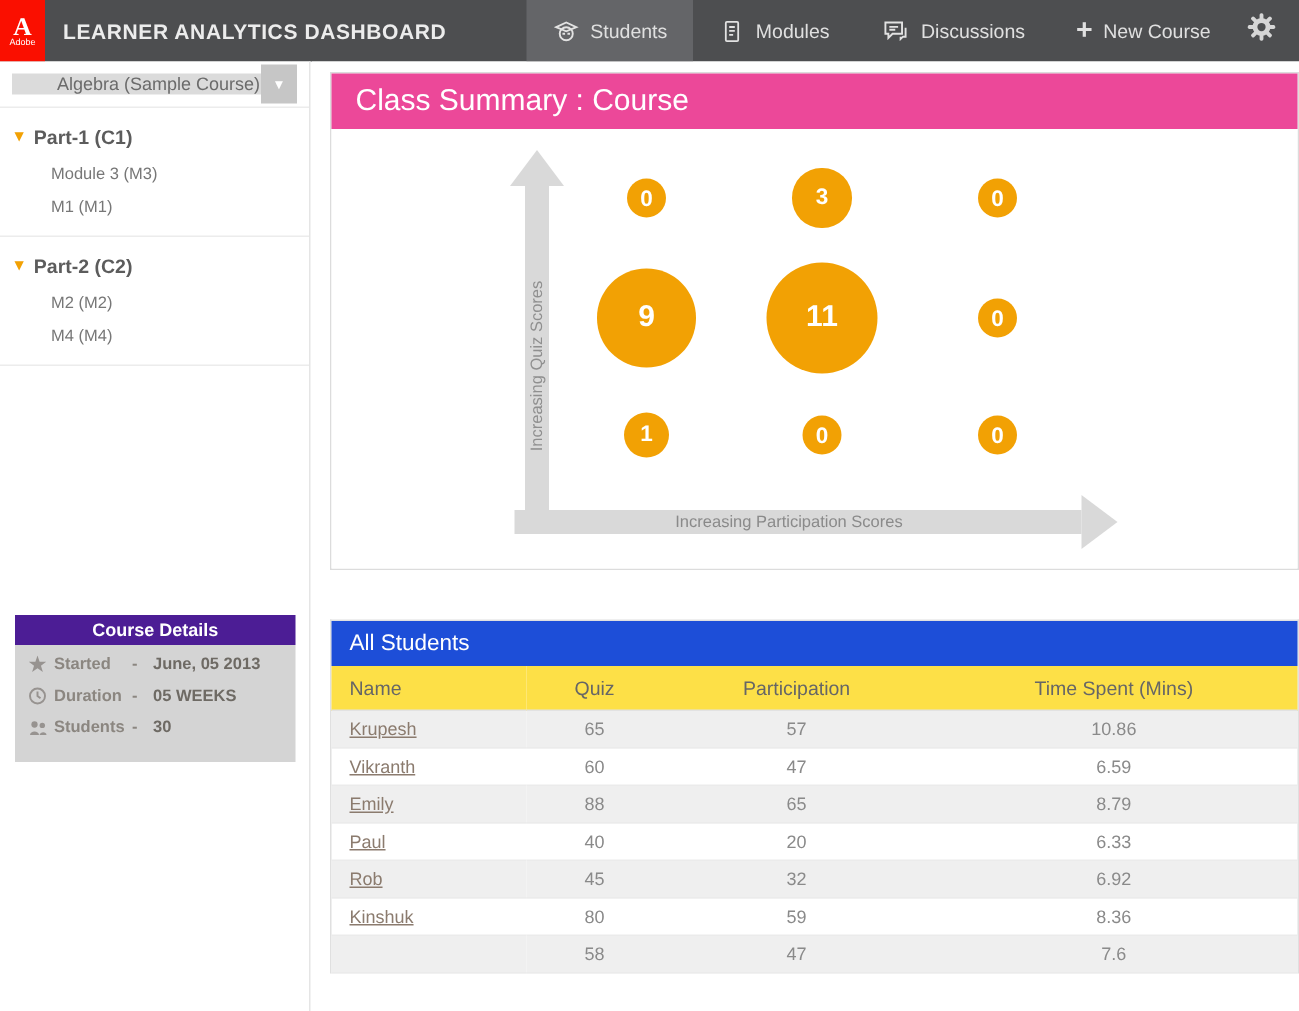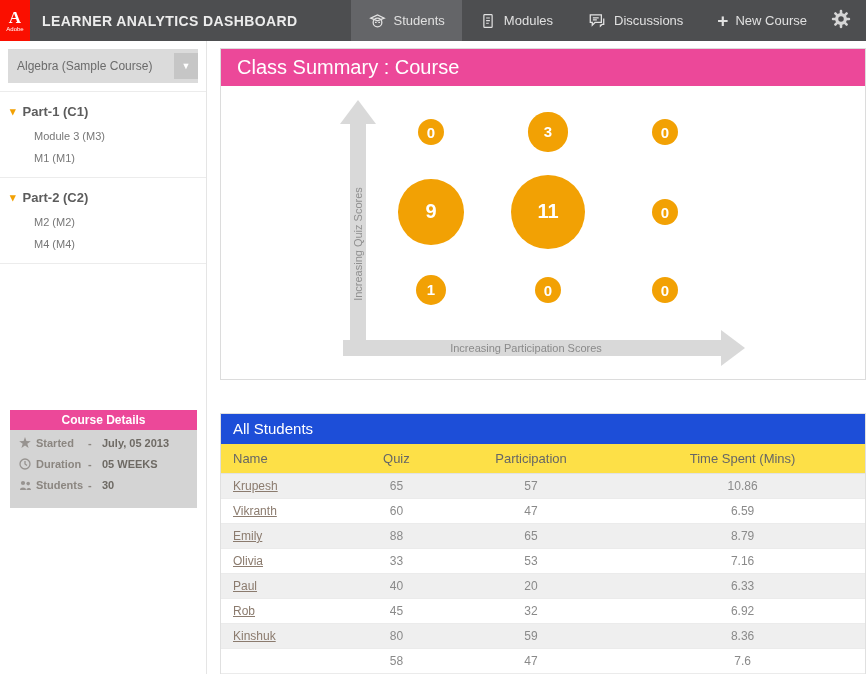--- a/index.html
+++ b/index.html
@@ -19,35 +19,35 @@
   .nav-item { display:flex; align-items:center; gap:7px; height:100%; padding:0 17px;
     color:#e0e0e0; font-size:13px; cursor:pointer; }
   .nav-item.active { background:#646568; }
   .nav-item svg { display:block; }
   .plus-glyph { font-size:19px; font-weight:bold; color:#e0e0e0; line-height:18px; }
   .gear-wrap { margin:0 14px 0 6px; cursor:pointer; display:flex; align-items:center; }
 
   
   .sidebar { position:absolute; top:41px; left:0; width:207px; bottom:0; background:#fff;
     border-right:1px solid #e5e5e5; }
-  .course-select { margin:8px; height:34px; background:#DBDBDB; display:flex; align-items:center;
-    cursor:pointer; }
+  .course-select { margin:8px; height:14px; background:#DBDBDB; display:flex; align-items:center;
+    cursor:pointer;padding-left:21px; }
   .course-select .value { flex:1; font-size:12px; color:#6b6b6b; padding-left:9px;
     white-space:nowrap; overflow:hidden; }
   .course-select .arrow-box { width:24px; height:26px; background:#C6C6C6; color:#fff;
     font-size:9px; display:flex; align-items:center; justify-content:center; }
   .tree { border-top:1px solid #ececec; }
   .tree-group { border-bottom:1px solid #ececec; padding:6px 0 8px 0; }
   .tree-parent { display:flex; align-items:center; gap:7px; padding:6px 10px; font-size:13px;
     font-weight:bold; color:#5c5c5c; cursor:pointer; }
   .tree-expand { color:#F2A104; font-size:11px; line-height:11px; }
   .tree-child { padding:5px 0 5px 34px; font-size:11px; color:#777; cursor:pointer; }
 
   .course-details { position:absolute; left:10px; top:369px; width:187px; }
-  .course-details .cd-header { height:20px; background:#ec4899; color:#fff; font-size:12px;
+  .course-details .cd-header { height:20px; background:#4c1d95; color:#fff; font-size:12px;
     font-weight:bold; text-align:center; line-height:20px; }
   .course-details .cd-body { background:#D4D4D4; padding:7px 0 8px 0; }
   .cd-row { display:flex; align-items:flex-start; height:21px; padding:0 9px; font-size:11px; }
   .cd-row .cd-icon { width:17px; display:flex; align-items:center; }
   .cd-row .cd-label { width:52px; color:#8b8680; font-weight:bold; }
   .cd-row .cd-sep { width:14px; color:#8b8680; font-weight:bold; }
   .cd-row .cd-value { color:#6e6a64; font-weight:bold; }
 
   
   .main { position:absolute; top:41px; left:208px; right:0; bottom:0; background:#fff; }
@@ -179,21 +179,21 @@
     <div class="cd-header">Course Details</div>
     <div class="cd-body">
       <div class="cd-row">
         <span class="cd-icon">
           <svg width="12" height="12" viewBox="0 0 12 12" fill="#979390">
             <path d="M6 0 L7.4 4.1 L11.8 4.2 L8.3 6.8 L9.6 11 L6 8.5 L2.4 11 L3.7 6.8 L0.2 4.2 L4.6 4.1 Z"></path>
           </svg>
         </span>
         <span class="cd-label">Started</span>
         <span class="cd-sep">-</span>
-        <span class="cd-value">July, 05 2013</span>
+        <span class="cd-value">June, 05 2013</span>
       </div>
       <div class="cd-row">
         <span class="cd-icon">
           <svg width="12" height="12" viewBox="0 0 12 12" fill="none" stroke="#979390" stroke-width="1.3">
             <circle cx="6" cy="6" r="5"></circle>
             <path d="M6 3 V6 L8 7.5"></path>
           </svg>
         </span>
         <span class="cd-label">Duration</span>
         <span class="cd-sep">-</span>
@@ -267,26 +267,20 @@
             <td>47</td>
             <td>6.59</td>
           </tr>
           <tr>
             <td><a href="#">Emily</a></td>
             <td>88</td>
             <td>65</td>
             <td>8.79</td>
           </tr>
           <tr>
-            <td><a href="#">Olivia</a></td>
-            <td>33</td>
-            <td>53</td>
-            <td>7.16</td>
-          </tr>
-          <tr>
             <td><a href="#">Paul</a></td>
             <td>40</td>
             <td>20</td>
             <td>6.33</td>
           </tr>
           <tr>
             <td><a href="#">Rob</a></td>
             <td>45</td>
             <td>32</td>
             <td>6.92</td>

